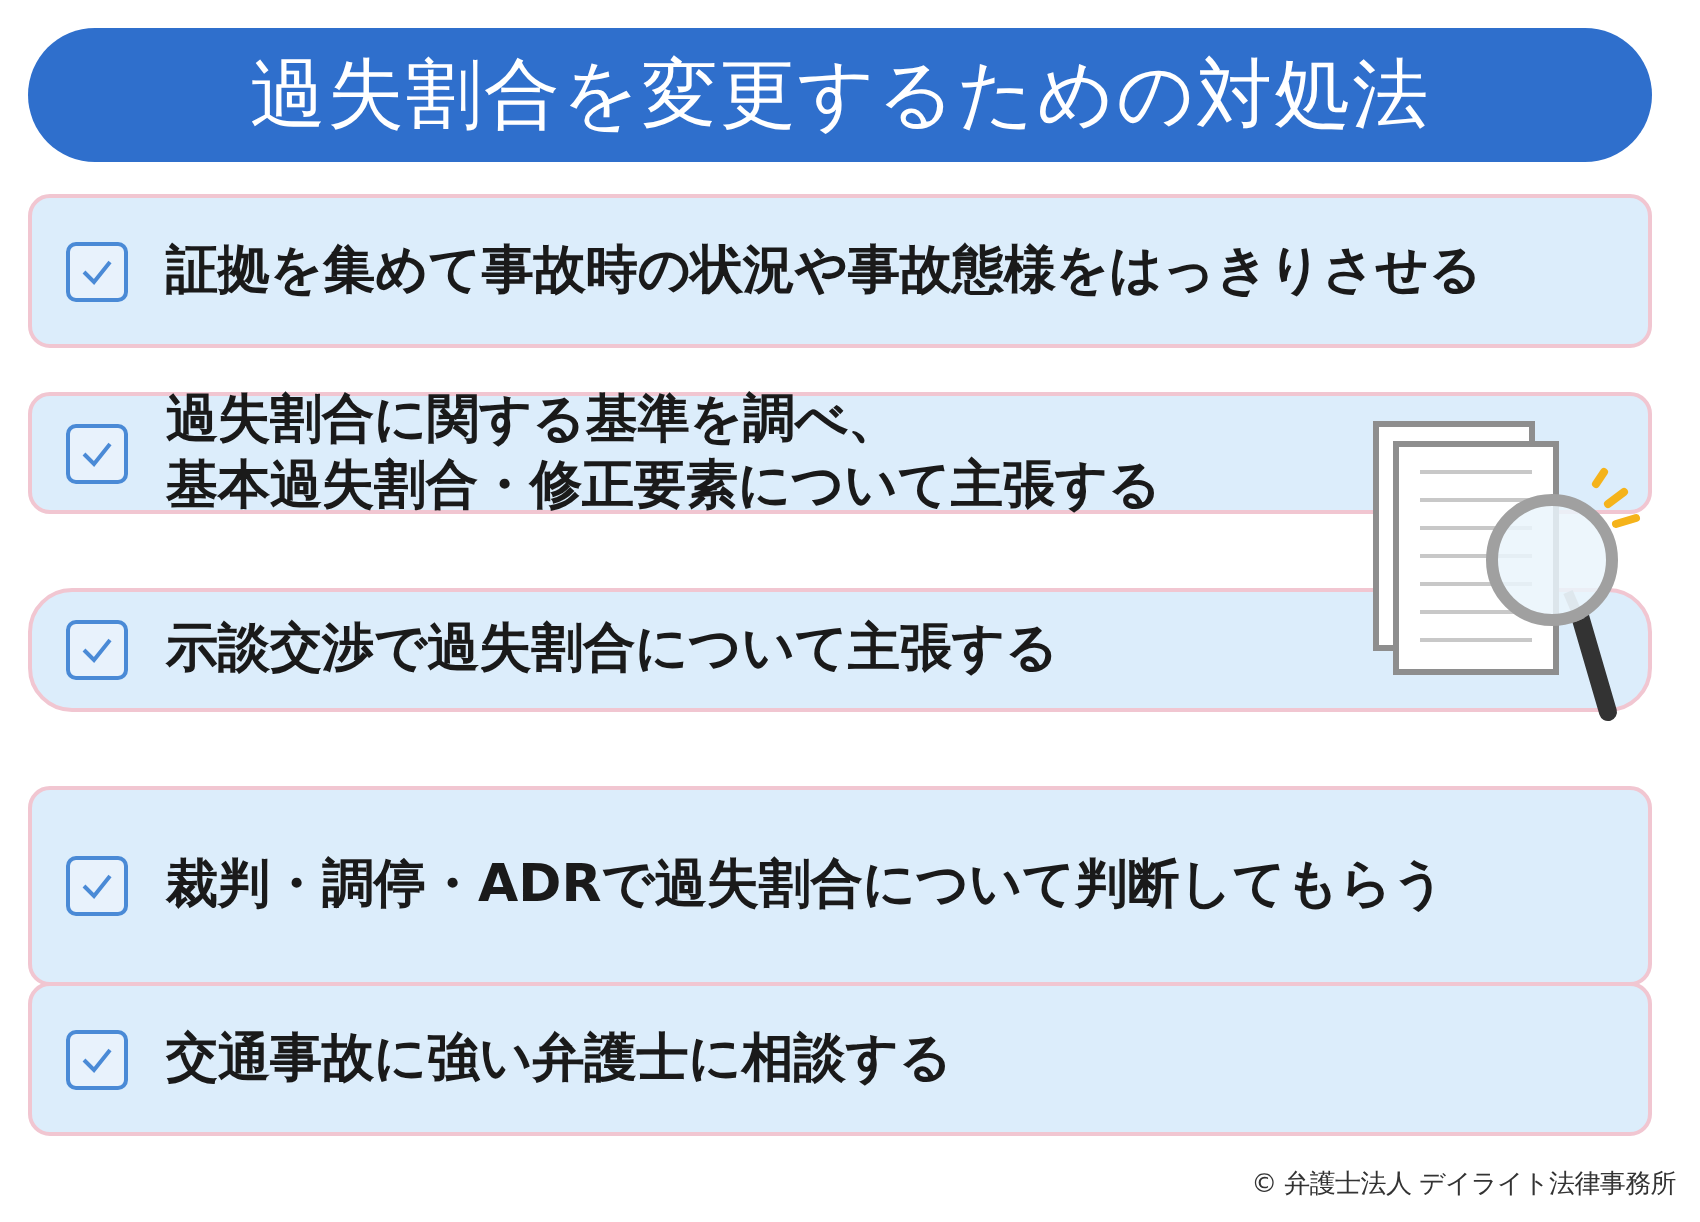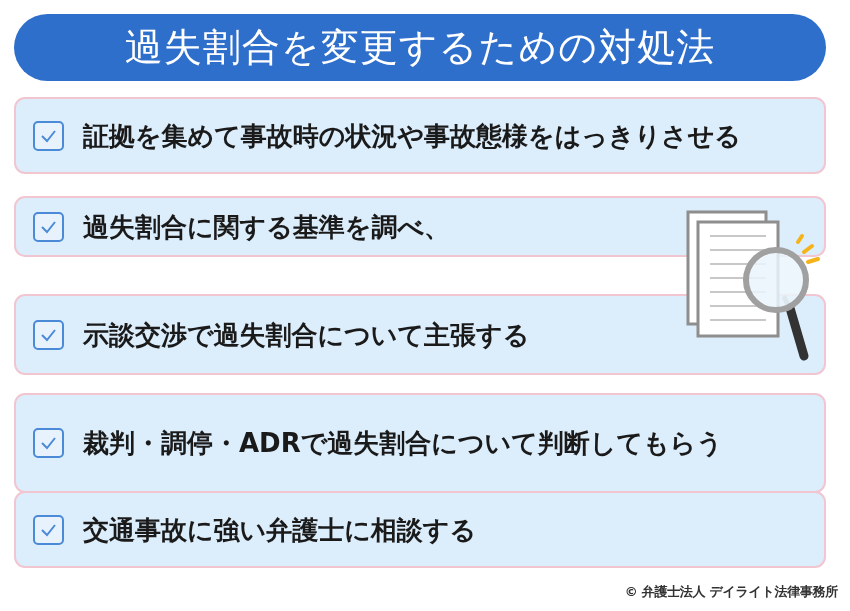--- a/index.html
+++ b/index.html
@@ -16,21 +16,21 @@
       font-family: "DejaVu Sans", sans-serif;
     }
 
     .card {
       position: absolute; left: 14px; width: 812px;
       background: #dcedfb; border: 2px solid #f1c6d1; border-radius: 11px;
       display: flex; align-items: center; padding-left: 44px;
     }
     .card.c1 { top: 97px; height: 77px; }
     .card.c2 { top: 196px; height: 61px; }
-    .card.c3 { top: 294px; height: 81px; }
+    .card.c3 { top: 294px; height: 62px; border-radius: 22px; }
     .card.c4 { top: 393px; height: 100px; }
     .card.c5 { top: 491px; height: 77px; }
 
     .checkbox {
       position: absolute; left: 17px; top: 50%; margin-top: -15px;
       width: 31px; height: 30px; border: 2.5px solid #4a8ad6; border-radius: 5px;
       background: #e8f2fc;
     }
     .checkbox svg { position: absolute; left: 5px; top: 5px; }
 
@@ -40,21 +40,20 @@
       white-space: nowrap; font-family: "DejaVu Sans", sans-serif;
     }
     .card-text .line { display: block; }
 
     .illustration { position: absolute; left: 680px; top: 200px; width: 150px; height: 170px; }
 
     .footer {
       position: absolute; right: 12px; top: 583px;
       font-size: 13px; color: #333333; font-family: "DejaVu Sans", sans-serif;
       letter-spacing: -0.3px;
-      font-weight: bold;
     }
   </style>
 </head>
 <body>
 
 <div class="header">
   <span class="header-title">過失割合を変更するための対処法</span>
 </div>
 
 <div class="card c1">
@@ -69,20 +68,21 @@
 </div>
 
 <div class="card c2">
   <span class="checkbox">
     <svg width="17" height="16" viewBox="0 0 17 16">
         <polyline points="2,8 7,13 15,3" fill="none" stroke="#4a8ad6" stroke-width="2"></polyline>
       </svg>
   </span>
   <span class="card-text">
     <span class="line">過失割合に関する基準を調べ、</span>
+    <span class="line">基本過失割合・修正要素について主張する</span>
   </span>
 </div>
 
 <div class="card c3">
   <span class="checkbox">
     <svg width="17" height="16" viewBox="0 0 17 16">
         <polyline points="2,8 7,13 15,3" fill="none" stroke="#4a8ad6" stroke-width="2"></polyline>
       </svg>
   </span>
   <span class="card-text">

